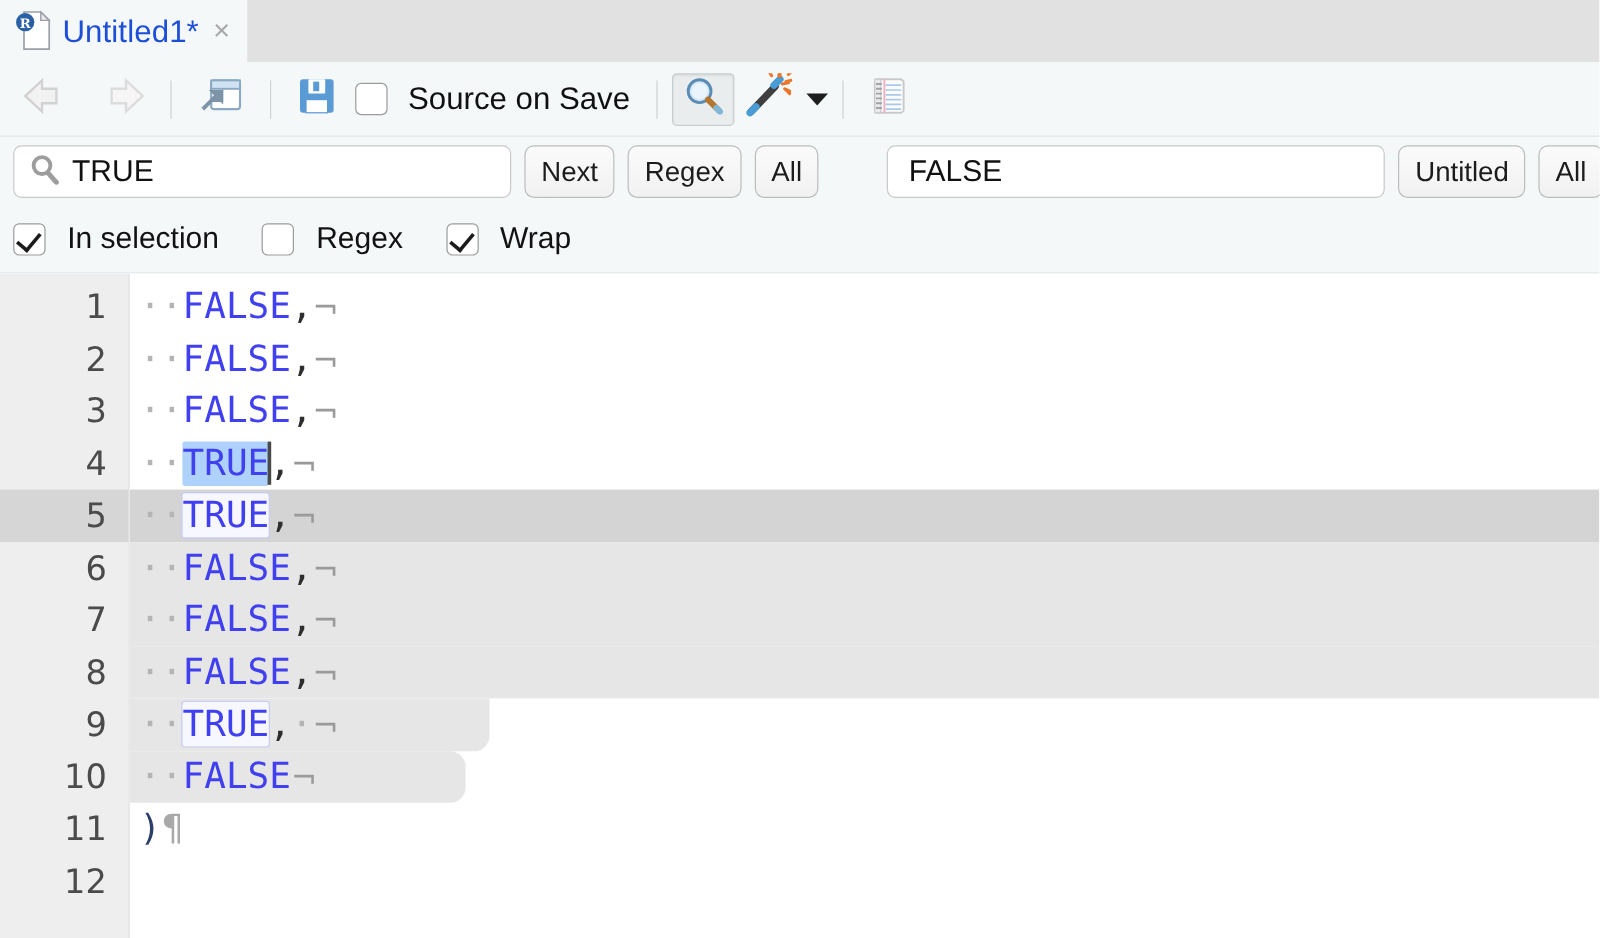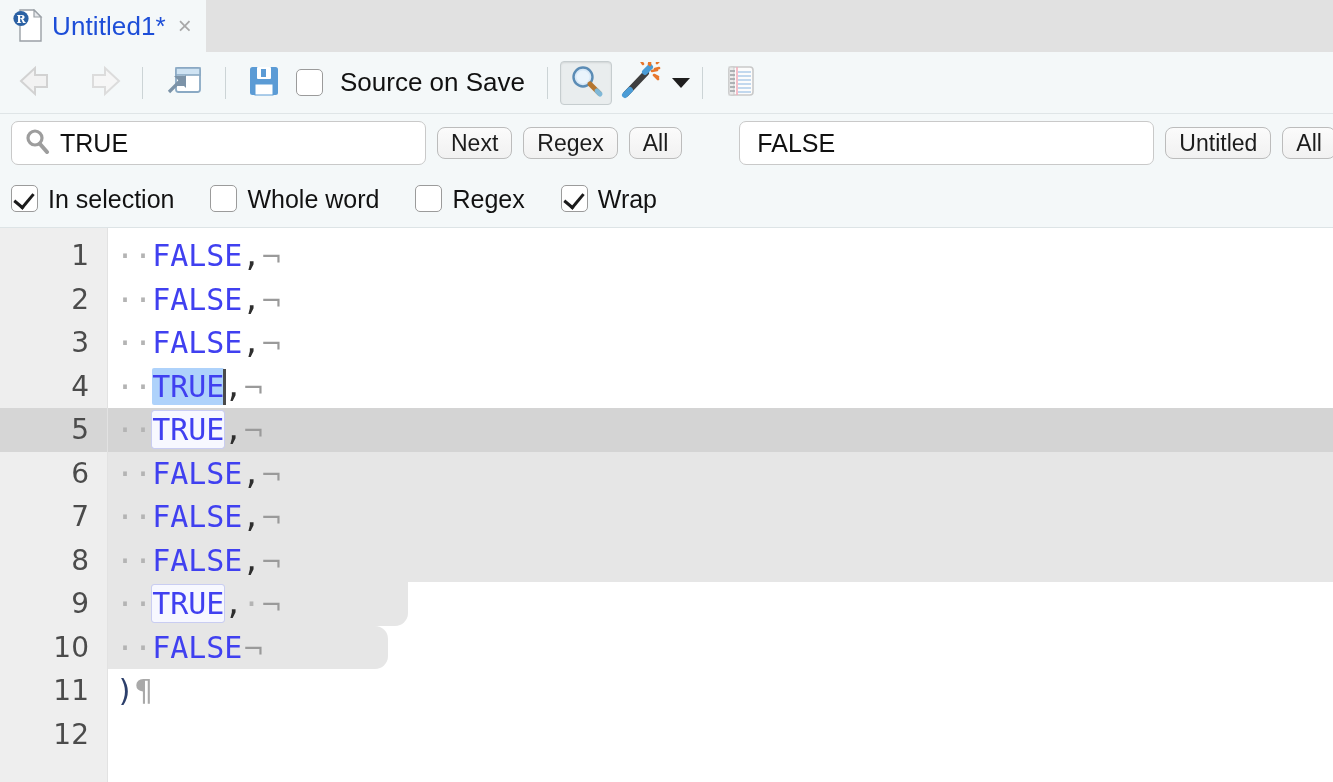--- a/index.html
+++ b/index.html
@@ -154,21 +154,21 @@
   .txtin {
     border: none; outline: none;
     background: transparent;
     font-family: "Liberation Sans", sans-serif;
     font-size: 25px;
     color: #111;
     width: 100%;
     padding: 0;
   }
   .pillbtn {
-    height: 32px;
+    height: 44px;
     border-radius: 8px;
     border: 1px solid #bcbcbc;
     background: linear-gradient(#fbfbfb, #f1f1f1);
     font-family: "Liberation Sans", sans-serif;
     font-size: 23px;
     color: #1c1c1c;
     padding: 0 13px;
     margin-left: 11px;
     cursor: pointer;
     white-space: nowrap;
@@ -177,22 +177,22 @@
   
   .optsrow {
     flex: 0 0 56px;
     height: 56px;
     background: #f4f8f9;
     display: flex; align-items: center;
     padding: 0 11px;
     border-bottom: 1px solid #dde4e6;
   }
   .optitem {
-    display: flex; 
-    gap: 10px;
+    display: flex; align-items: center;
+    gap: 18px;
     margin-right: 36px;
     cursor: pointer;
   }
   .optitem .label { font-size: 25px; color: #121212; white-space: nowrap; }
 
   
   .editor {
     flex: 1 1 auto;
     display: flex;
     position: relative;
@@ -436,24 +436,20 @@
     <button class="pillbtn">All</button>
   </div>
 
   <div class="optsrow">
     <label class="optitem">
       <span class="cbox checked"></span>
       <span class="label">In selection</span>
     </label>
     <label class="optitem">
       <span class="cbox"></span>
-      <span class="label">Whole word</span>
-    </label>
-    <label class="optitem">
-      <span class="cbox"></span>
       <span class="label">Regex</span>
     </label>
     <label class="optitem">
       <span class="cbox checked"></span>
       <span class="label">Wrap</span>
     </label>
   </div>
 
   <div class="editor">
 

